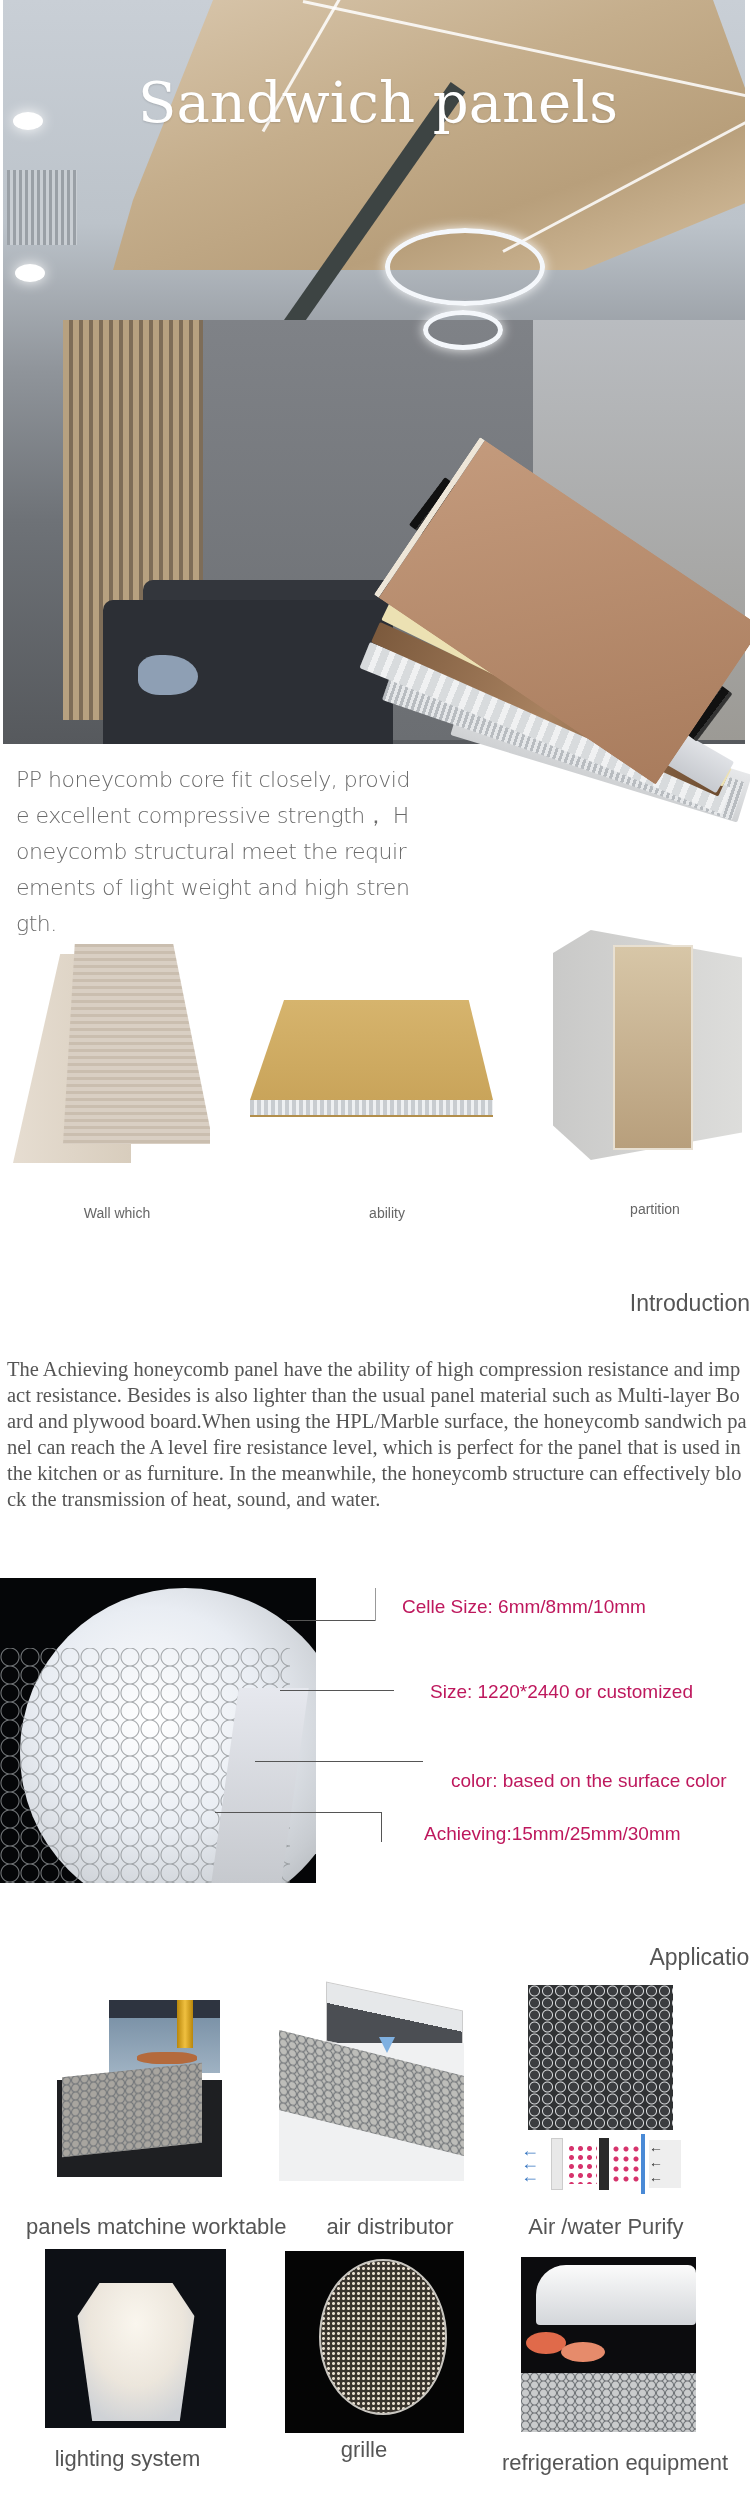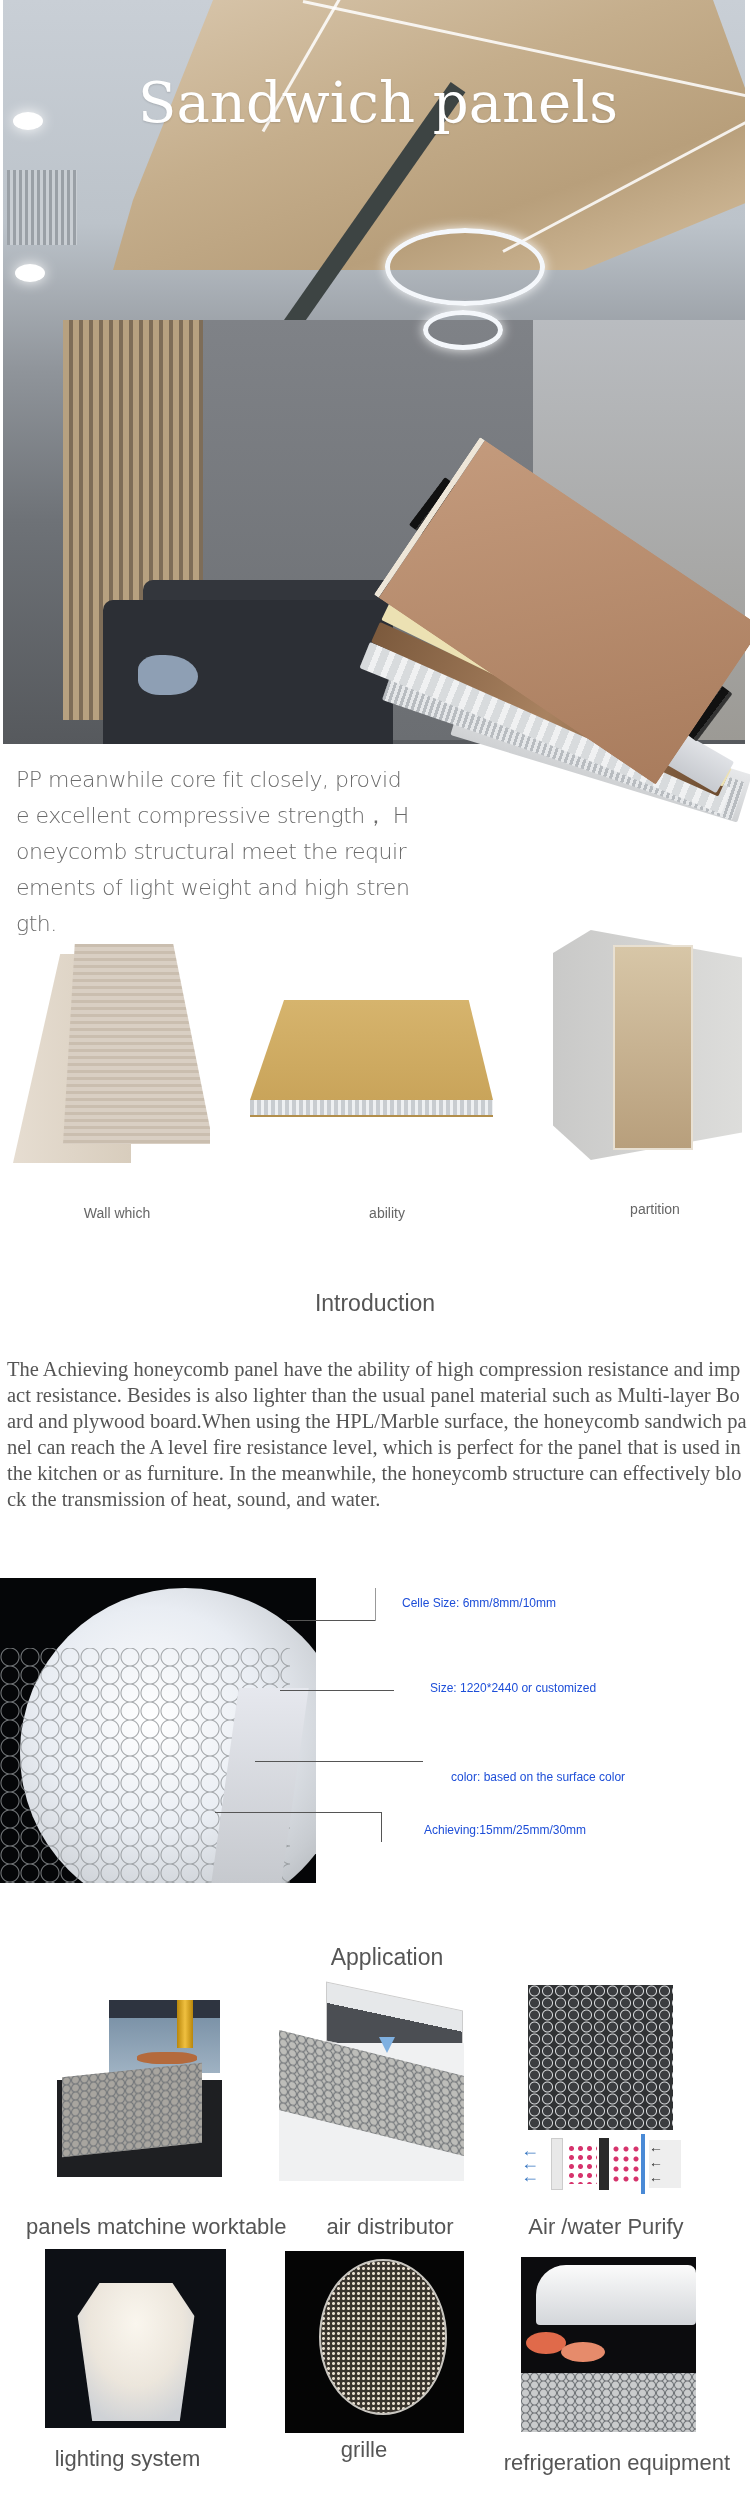--- a/index.html
+++ b/index.html
@@ -32,34 +32,34 @@
   .layer { position: absolute; transform-origin: 0 0; border-radius: 2px; }
 
   
   .pp-text { left: 16px; top: 762px; width: 395px; font-size: 22px; line-height: 36px; color: #6a6a6a;
     font-family: "DejaVu Sans", "Liberation Sans", sans-serif; font-weight: 300; letter-spacing: -0.5px; word-break: break-all; }
 
   
   .prod-label { font-size: 14px; color: #666; text-align: center; width: 200px; }
 
   
-  .section-title { left: 0; width: 750px; text-align: center; font-size: 23px; color: #555; }
+  .section-title { left: 0; width: 750px; text-align: right; font-size: 23px; color: #555; }
   .intro-para { left: 7px; top: 1356px; width: 740px; font-family: "Liberation Serif", "DejaVu Serif", serif;
     font-size: 20.5px; line-height: 26px; color: #555; word-break: break-all; }
 
   
   .spec-img { left: 0; top: 1578px; width: 316px; height: 305px; background: #050608; overflow: hidden; }
   .spec-glow { left: 20px; top: 10px; width: 330px; height: 330px; border-radius: 50%;
     background: radial-gradient(circle at 40% 40%, #ffffff 0%, #e9edf3 40%, #c8ccd1 70%, #9a9ea2 100%); }
   .hex-grid { left: 0; top: 70px; width: 290px; height: 240px;
     background-image: radial-gradient(circle, transparent 8px, #8f9396 9px, transparent 10px);
     background-size: 20px 18px; opacity: 0.85; }
   .spec-sheet { left: 225px; top: 110px; width: 70px; height: 195px; background: linear-gradient(180deg,#e6e8ee,#c6c9ce); transform: skewX(-8deg); }
   .leader { background: #555; }
-  .spec-label { font-size: 12px; color: #1d4ed8; white-space: nowrap; }
+  .spec-label { font-size: 19px; color: #be185d; white-space: nowrap; }
 
   
   .app-label { font-size: 22px; color: #555; white-space: nowrap; text-align: center; }
   .img-dark { background: #0a0b0e; }
   .honey-light { background-image: radial-gradient(circle, transparent 3px, #6f7377 4px, transparent 5px); background-size: 9px 8px; }
 </style>
 </head>
 <body>
 
 <div class="abs hero">
@@ -86,21 +86,21 @@
   <div class="layer" style="left:95px;top:250px;width:300px;height:50px;background:linear-gradient(180deg,#e7e8ea,#cfd1d3);transform:rotate(17deg);"></div>
   <div class="layer" style="left:25px;top:225px;width:370px;height:40px;background:repeating-linear-gradient(90deg,#b8bcc0 0 3px,#e6e8ea 3px 6px);transform:rotate(19deg);"></div>
   <div class="layer" style="left:0px;top:205px;width:390px;height:28px;background:repeating-linear-gradient(90deg,#d8dbdd 0 8px,#f0f1f2 8px 14px);transform:rotate(22deg);"></div>
   <div class="layer" style="left:10px;top:185px;width:380px;height:22px;background:linear-gradient(90deg,#7c5a3d,#a98260,#6d4c30);transform:rotate(24deg);"></div>
   <div class="layer" style="left:20px;top:165px;width:380px;height:20px;background:#ece1b3;transform:rotate(26deg);"></div>
   <div class="layer" style="left:35px;top:135px;width:380px;height:36px;background:linear-gradient(180deg,#e0e2e6,#c7cacf);transform:rotate(30deg);"></div>
   <div class="layer" style="left:75px;top:40px;width:360px;height:60px;background:repeating-linear-gradient(90deg,#111 0 8px,#333 8px 12px);transform:rotate(37deg);"></div>
   <div class="layer" style="left:110px;top:0px;width:340px;height:190px;background:linear-gradient(135deg,#c39a7c,#a97c5d);border-left:6px solid #eee6d8;transform:rotate(34deg);"></div>
 </div>
 
-<div class="abs pp-text">PP meanwhile core fit closely, provide excellent compressive strength， Honeycomb structural meet the requirements of light weight and high strength.</div>
+<div class="abs pp-text">PP honeycomb core fit closely, provide excellent compressive strength， Honeycomb structural meet the requirements of light weight and high strength.</div>
 
 <div class="abs" style="left:13px;top:944px;width:197px;height:219px;">
   <div class="abs" style="left:0;top:10px;width:118px;height:209px;background:linear-gradient(90deg,#e6ddd1,#d8cdbd);clip-path:polygon(40% 0,100% 0,100% 100%,0 100%);"></div>
   <div class="abs" style="left:50px;top:0;width:147px;height:200px;background:repeating-linear-gradient(180deg,#cabeaf 0 3px,#d9cfc3 3px 7px);clip-path:polygon(8% 0,75% 0,100% 92%,100% 100%,0 100%);"></div>
 </div>
 <div class="abs prod-label" style="left:17px;top:1205px;">Wall which</div>
 
 <div class="abs" style="left:250px;top:1000px;width:243px;height:120px;">
   <div class="abs" style="left:0;top:0;width:243px;height:100px;background:linear-gradient(180deg,#d6b46d,#c9a45a);clip-path:polygon(14% 0,90% 0,100% 100%,0 100%);"></div>
   <div class="abs" style="left:0;top:100px;width:243px;height:17px;background:repeating-linear-gradient(90deg,#c8ccd0 0 4px,#eef0f2 4px 7px);border-bottom:2px solid #b28e4b;"></div>
@@ -175,13 +175,13 @@
   <div class="abs" style="left:34px;top:8px;width:128px;height:156px;border-radius:50%;border:2px solid #c9c6c0;background-color:#6b655c;background-image:radial-gradient(circle,#e8dfcf 1px,#3a352e 2px);background-size:5px 5px;"></div>
 </div>
 <div class="abs app-label" style="left:314px;top:2437px;width:100px;">grille</div>
 
 <div class="abs" style="left:521px;top:2257px;width:175px;height:116px;background:#0c0c0e;">
   <div class="abs" style="left:15px;top:8px;width:160px;height:60px;background:linear-gradient(180deg,#fbfbfb,#d3d6da);border-radius:30px 8px 4px 4px;"></div>
   <div class="abs" style="left:5px;top:75px;width:40px;height:22px;background:#e06a4a;border-radius:50%;"></div>
   <div class="abs" style="left:40px;top:85px;width:44px;height:20px;background:#e68b6b;border-radius:50%;"></div>
 </div>
 <div class="abs honey-light" style="left:521px;top:2373px;width:175px;height:59px;background-color:#c9cbcc;"></div>
-<div class="abs app-label" style="left:480px;top:2450px;width:250px;text-align:right;">refrigeration equipment</div>
+<div class="abs app-label" style="left:490px;top:2450px;width:250px;">refrigeration equipment</div>
 
 </body></html>

